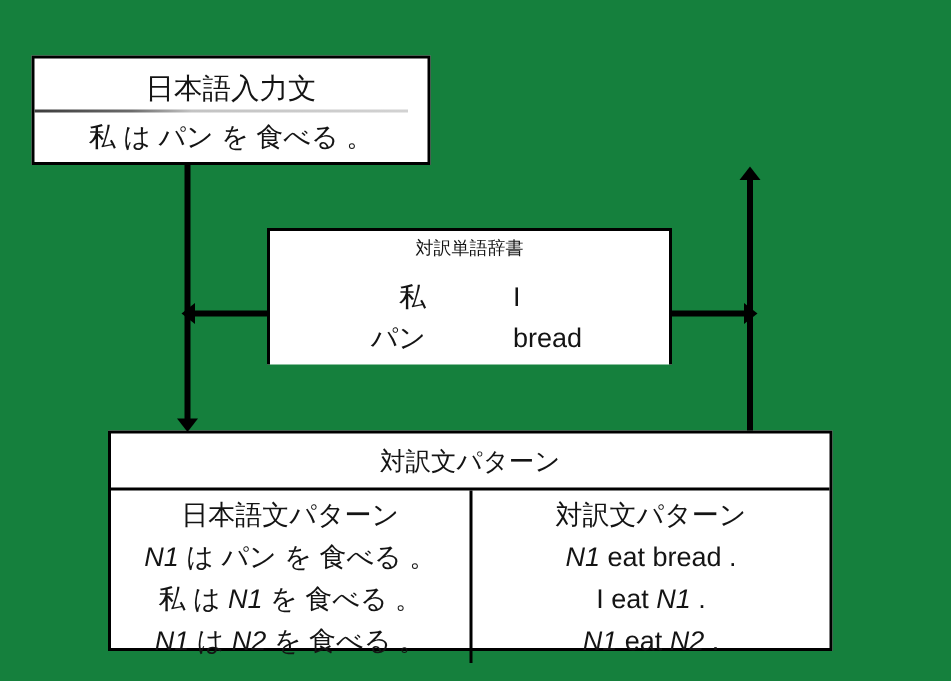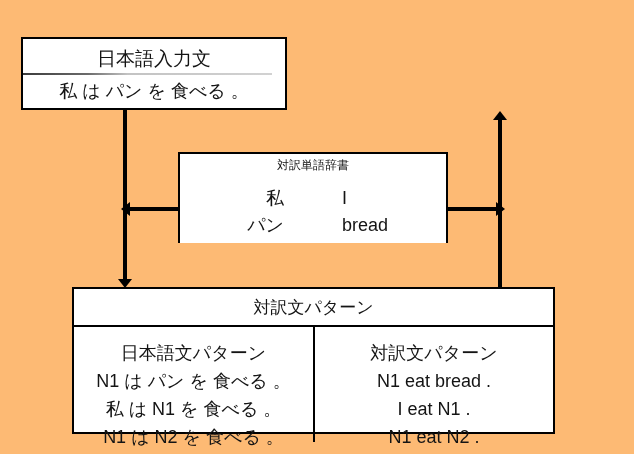--- a/index.html
+++ b/index.html
@@ -1,17 +1,17 @@
 <!DOCTYPE html>
 <html><head>
 <meta charset="utf-8">
 <style>
   html, body { margin:0; padding:0; background:#fff; }
   .canvas {
-    position:relative; width:634px; height:454px; background:#fdba74;
+    position:relative; width:634px; height:454px; background:#15803d;
     font-family:"Liberation Sans", sans-serif; color:#141414; overflow:hidden;
   }
   .box { position:absolute; border:2px solid #000; background:#fff; box-sizing:border-box; }
 
   
   .jp-input  { left:21px;  top:37px; width:266px; height:73px; }
   .en-output { left:343px; top:37px; width:266px; height:73px; }
   .box-title { height:33px; display:flex; align-items:flex-end; justify-content:center;
                font-size:19px; padding-bottom:1px; }
   .title-divider { height:2px; margin-right:5%;
@@ -25,26 +25,26 @@
   .dict-row { display:grid; grid-template-columns:1fr 1fr; column-gap:58px;
               font-size:18px; line-height:27px; }
   .dict-jp { text-align:right; white-space:pre; }
   .dict-en { text-align:left;  white-space:pre; }
 
   
   .patterns { left:72px; top:287px; width:483px; height:147px; }
   .patterns-header { height:38px; border-bottom:2px solid #000; box-sizing:border-box;
                      display:flex; align-items:center; justify-content:center; font-size:17px; }
   .patterns-cols { display:flex; height:115px; }
-  .pcol { box-sizing:border-box; font-size:18px; text-align:center; padding-top:12px; }
+  .pcol { box-sizing:border-box; font-size:18px; text-align:center; padding-top:2px; }
   .pcol-jp { width:241px; border-right:2px solid #000; }
   .pcol-en { flex:1; }
   .pcol-header, .pline { line-height:28px; }
   .pline span, .pcol-header { white-space:pre; }
-  .it { }
+  .it { font-style:italic; }
 
   
   .shaft { position:absolute; background:#000; }
   .head  { position:absolute; width:0; height:0; }
   .a1-shaft { left:123px; top:110px; width:4px;  height:170px; }
   .a1-head  { left:118px; top:279px; border-left:7px solid transparent;
               border-right:7px solid transparent; border-top:9px solid #000; }
   .a2-shaft { left:498px; top:120px; width:4px;  height:167px; }
   .a2-head  { left:493px; top:111px; border-left:7px solid transparent;
               border-right:7px solid transparent; border-bottom:9px solid #000; }

